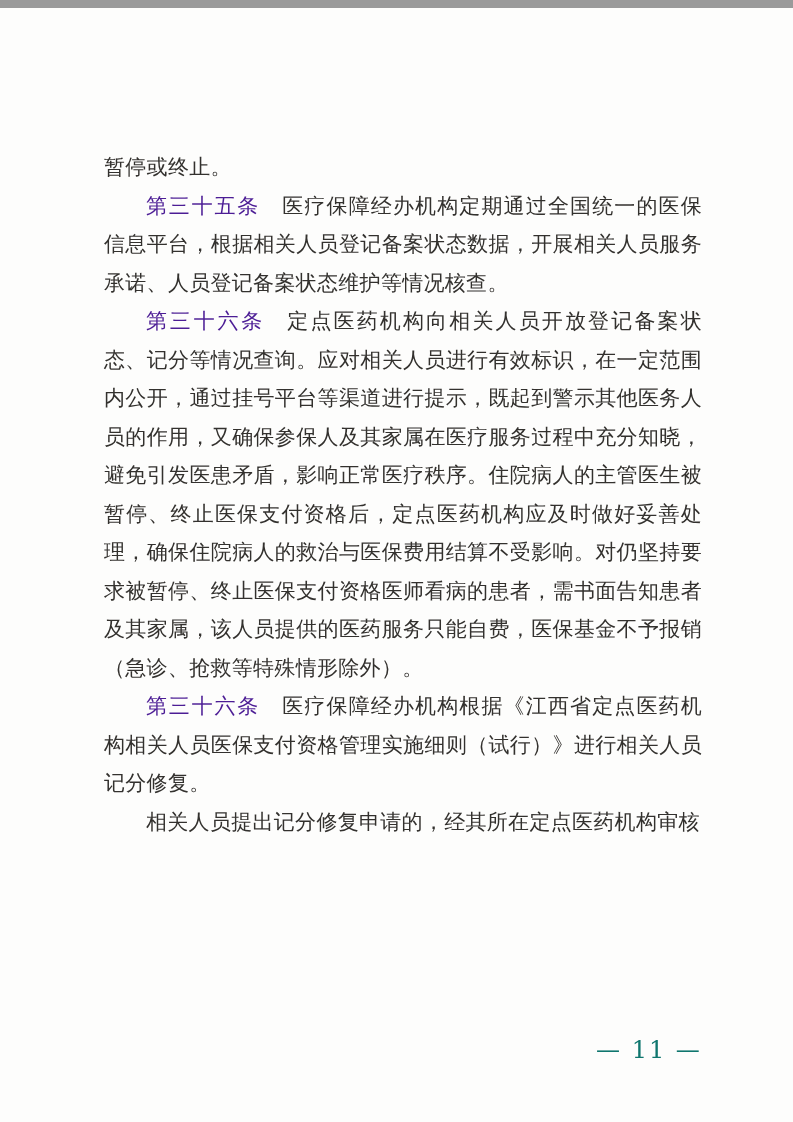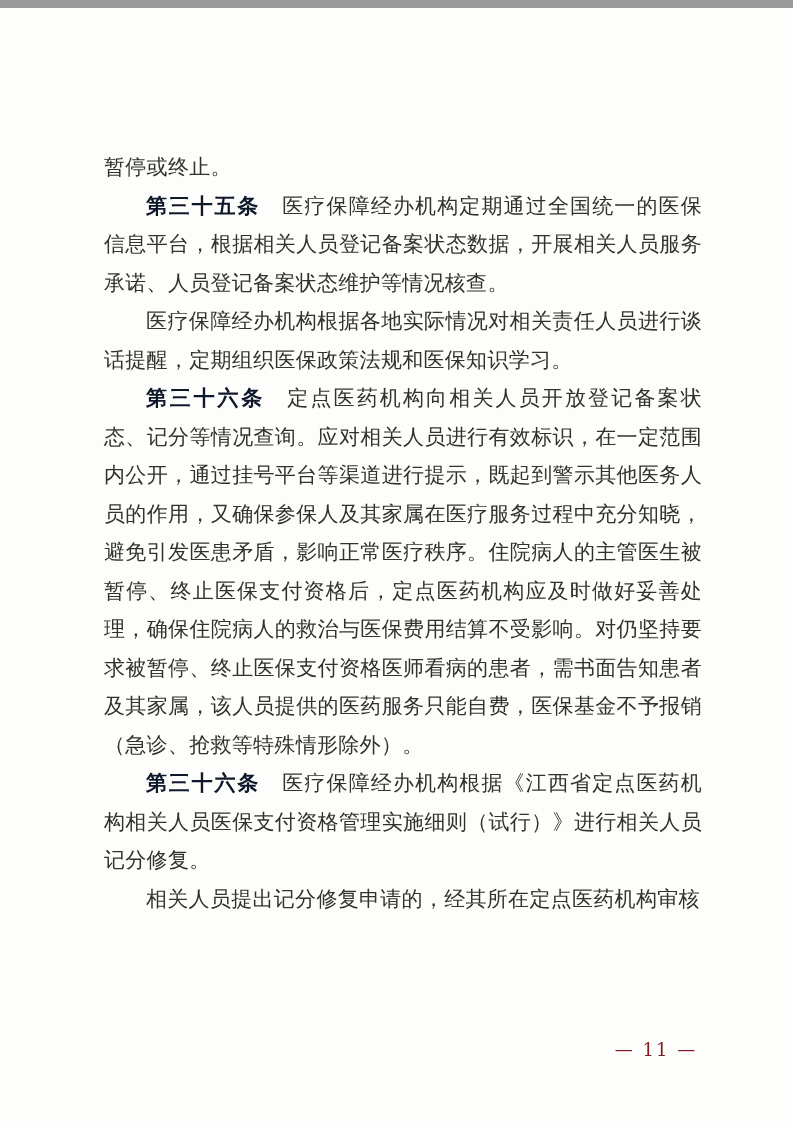--- a/index.html
+++ b/index.html
@@ -30,54 +30,52 @@
     color: #33312e;
     text-align: justify;
     text-justify: inter-ideograph;
     text-indent: 2em;
     letter-spacing: 0.3px;
   }
   p.para.continuation {
     text-indent: 0;
   }
   .term {
-    font-weight: 700;
+    font-weight: 400;
     padding-right: 1.05em;
     letter-spacing: 1px;
-    color: #0f172a;
+    color: #4c1d95;
   }
   .term:empty {
     display: none;
   }
   .page-number {
     position: absolute;
     top: 1030px;
     left: 596px;
     width: 120px;
-    text-align: center;
-    font-size: 18px;
+    font-size: 24px;
     line-height: 24px;
-    color: #7f1d1d;
+    color: #0f766e;
     letter-spacing: 2px;
     white-space: nowrap;
   }
 </style>
 </head>
 <body>
 
 <div class="page">
 
   <div class="text-block">
 
     <p class="para continuation"><span>暂停或终止。</span></p>
 
     <p class="para"><span class="term">第三十五条</span><span>医疗保障经办机构定期通过全国统一的医保信息平台，根据相关人员登记备案状态数据，开展相关人员服务承诺、人员登记备案状态维护等情况核查。</span></p>
 
 
-    <p class="para"><span>医疗保障经办机构根据各地实际情况对相关责任人员进行谈话提醒，定期组织医保政策法规和医保知识学习。</span></p>
 
     <p class="para"><span class="term">第三十六条</span><span>定点医药机构向相关人员开放登记备案状态、记分等情况查询。应对相关人员进行有效标识，在一定范围内公开，通过挂号平台等渠道进行提示，既起到警示其他医务人员的作用，又确保参保人及其家属在医疗服务过程中充分知晓，避免引发医患矛盾，影响正常医疗秩序。住院病人的主管医生被暂停、终止医保支付资格后，定点医药机构应及时做好妥善处理，确保住院病人的救治与医保费用结算不受影响。对仍坚持要求被暂停、终止医保支付资格医师看病的患者，需书面告知患者及其家属，该人员提供的医药服务只能自费，医保基金不予报销（急诊、抢救等特殊情形除外）。</span></p>
 
     <p class="para"><span class="term">第三十六条</span><span>医疗保障经办机构根据《江西省定点医药机构相关人员医保支付资格管理实施细则（试行）》进行相关人员记分修复。</span></p>
 
     <p class="para"><span>相关人员提出记分修复申请的，经其所在定点医药机构审核</span></p>
 
   </div>
 
   <div class="page-number">— 11 —</div>

